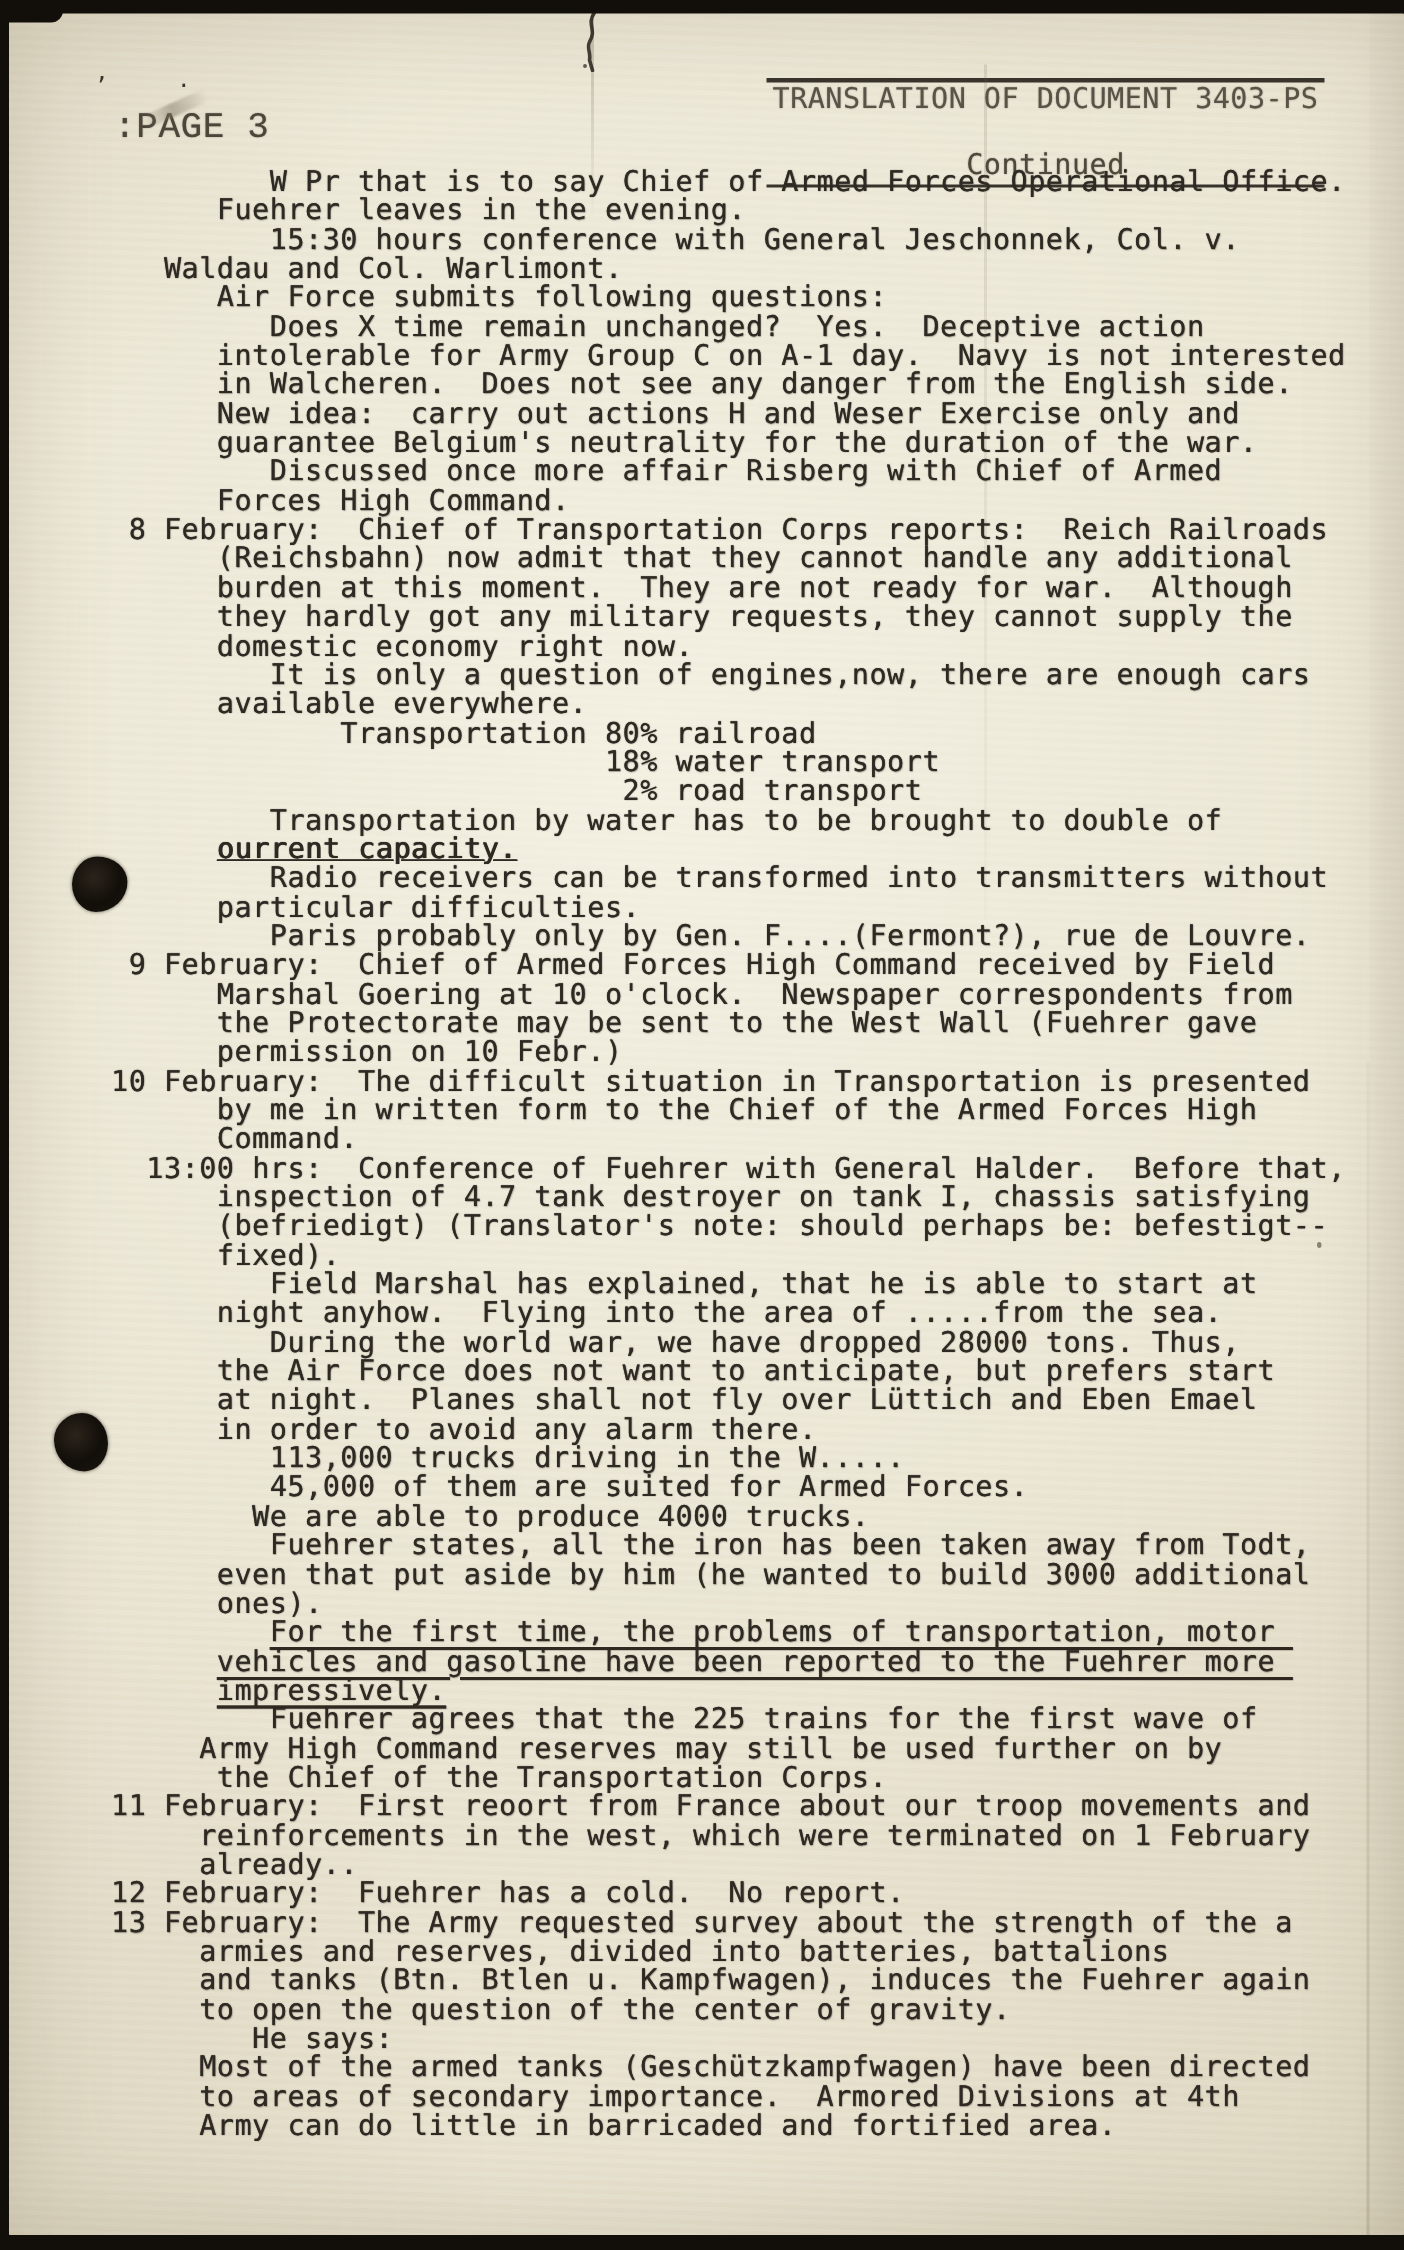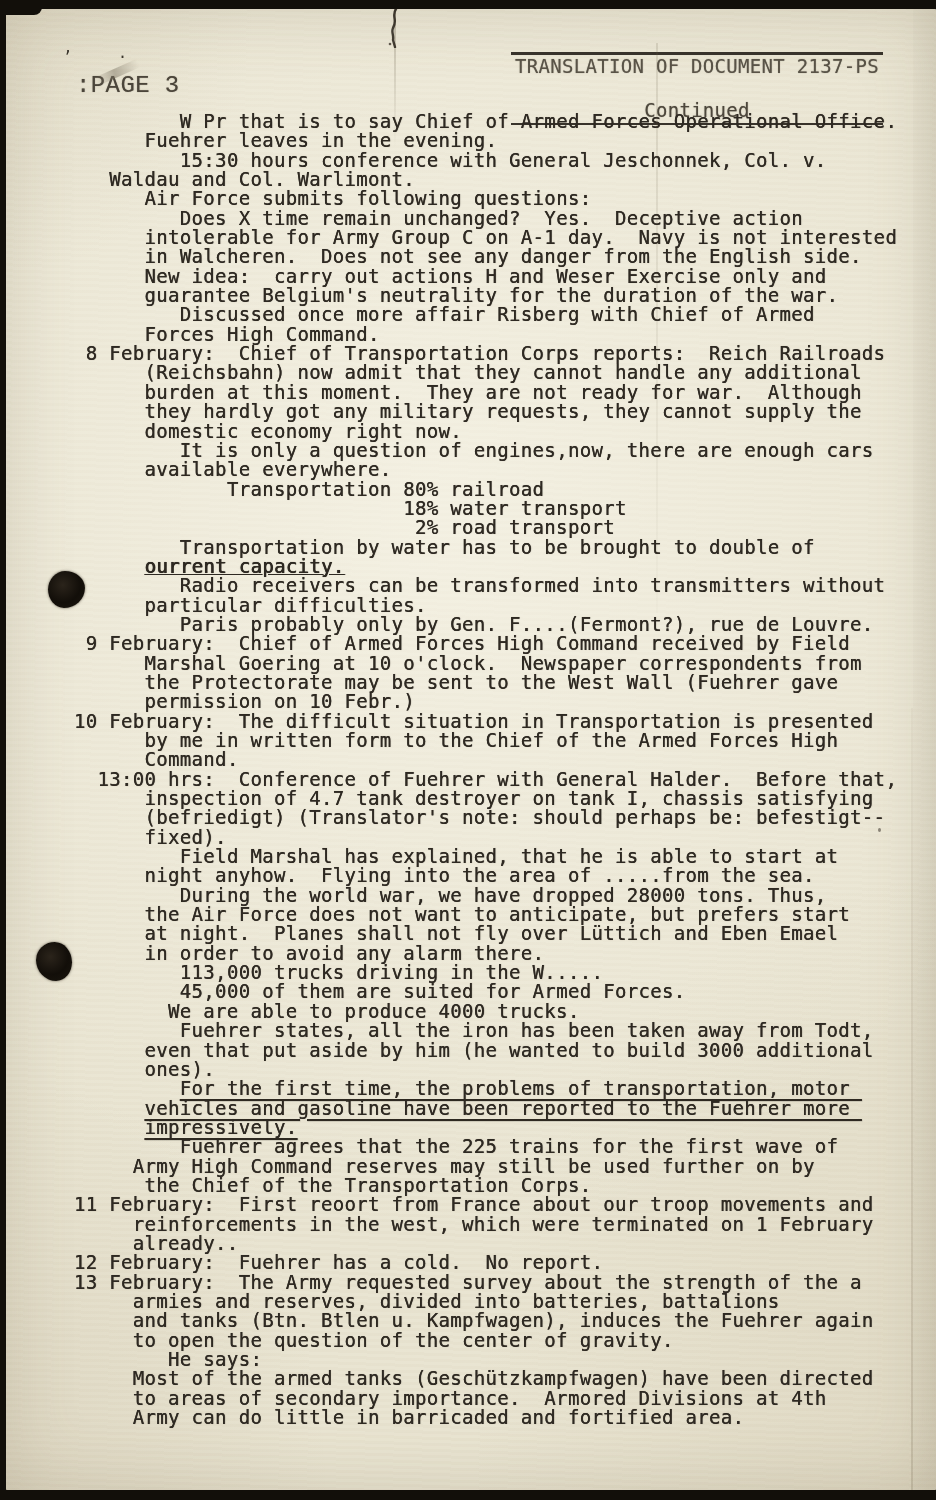--- a/index.html
+++ b/index.html
@@ -76,21 +76,21 @@
     </div>
 
     <span class="speck" style="left:57px;top:44px;">’</span>
     <span class="speck" style="left:112px;top:40px;">.</span>
     <div class="dot-mark"></div>
 
     <div class="page-label">:PAGE 3</div>
     <div class="label-smudge"></div>
 
     <div class="header-stamp">
-      <div class="t1">TRANSLATION OF DOCUMENT 2137-PS</div>
+      <div class="t1">TRANSLATION OF DOCUMENT 3403-PS</div>
       <div class="t2">Continued</div>
     </div>
 
     <div class="body-text"><div class="line"><span>         </span><span>W Pr that is to say Chief of Armed Forces Operational Office.</span></div><div class="line"><span>      </span><span>Fuehrer leaves in the evening.</span></div><div class="line"><span>         </span><span>15:30 hours conference with General Jeschonnek, Col. v.</span></div><div class="line"><span>   </span><span>Waldau and Col. Warlimont.</span></div><div class="line"><span>      </span><span>Air Force submits following questions:</span></div><div class="line"><span>         </span><span>Does X time remain unchanged?  Yes.  Deceptive action</span></div><div class="line"><span>      </span><span>intolerable for Army Group C on A-1 day.  Navy is not interested</span></div><div class="line"><span>      </span><span>in Walcheren.  Does not see any danger from the English side.</span></div><div class="line"><span>      </span><span>New idea:  carry out actions H and Weser Exercise only and</span></div><div class="line"><span>      </span><span>guarantee Belgium's neutrality for the duration of the war.</span></div><div class="line"><span>         </span><span>Discussed once more affair Risberg with Chief of Armed</span></div><div class="line"><span>      </span><span>Forces High Command.</span></div><div class="line"><span> </span><span>8 February:  Chief of Transportation Corps reports:  Reich Railroads</span></div><div class="line"><span>      </span><span>(Reichsbahn) now admit that they cannot handle any additional</span></div><div class="line"><span>      </span><span>burden at this moment.  They are not ready for war.  Although</span></div><div class="line"><span>      </span><span>they hardly got any military requests, they cannot supply the</span></div><div class="line"><span>      </span><span>domestic economy right now.</span></div><div class="line"><span>         </span><span>It is only a question of engines,now, there are enough cars</span></div><div class="line"><span>      </span><span>available everywhere.</span></div><div class="line"><span>             </span><span>Transportation 80% railroad</span></div><div class="line"><span>                            </span><span>18% water transport</span></div><div class="line"><span>                             </span><span>2% road transport</span></div><div class="line"><span>         </span><span>Transportation by water has to be brought to double of</span></div><div class="line"><span>      </span><span class="b">ourrent capacity.</span></div><div class="line"><span>         </span><span>Radio receivers can be transformed into transmitters without</span></div><div class="line"><span>      </span><span>particular difficulties.</span></div><div class="line"><span>         </span><span>Paris probably only by Gen. F....(Fermont?), rue de Louvre.</span></div><div class="line"><span> </span><span>9 February:  Chief of Armed Forces High Command received by Field</span></div><div class="line"><span>      </span><span>Marshal Goering at 10 o'clock.  Newspaper correspondents from</span></div><div class="line"><span>      </span><span>the Protectorate may be sent to the West Wall (Fuehrer gave</span></div><div class="line"><span>      </span><span>permission on 10 Febr.)</span></div><div class="line"><span></span><span>10 February:  The difficult situation in Transportation is presented</span></div><div class="line"><span>      </span><span>by me in written form to the Chief of the Armed Forces High</span></div><div class="line"><span>      </span><span>Command.</span></div><div class="line"><span>  </span><span>13:00 hrs:  Conference of Fuehrer with General Halder.  Before that,</span></div><div class="line"><span>      </span><span>inspection of 4.7 tank destroyer on tank I, chassis satisfying</span></div><div class="line"><span>      </span><span>(befriedigt) (Translator's note: should perhaps be: befestigt--</span></div><div class="line"><span>      </span><span>fixed).</span></div><div class="line"><span>         </span><span>Field Marshal has explained, that he is able to start at</span></div><div class="line"><span>      </span><span>night anyhow.  Flying into the area of .....from the sea.</span></div><div class="line"><span>         </span><span>During the world war, we have dropped 28000 tons. Thus,</span></div><div class="line"><span>      </span><span>the Air Force does not want to anticipate, but prefers start</span></div><div class="line"><span>      </span><span>at night.  Planes shall not fly over Lüttich and Eben Emael</span></div><div class="line"><span>      </span><span>in order to avoid any alarm there.</span></div><div class="line"><span>         </span><span>113,000 trucks driving in the W.....</span></div><div class="line"><span>         </span><span>45,000 of them are suited for Armed Forces.</span></div><div class="line"><span>        </span><span>We are able to produce 4000 trucks.</span></div><div class="line"><span>         </span><span>Fuehrer states, all the iron has been taken away from Todt,</span></div><div class="line"><span>      </span><span>even that put aside by him (he wanted to build 3000 additional</span></div><div class="line"><span>      </span><span>ones).</span></div><div class="line"><span>         </span><span class="u">For the first time, the problems of transportation, motor </span></div><div class="line"><span>      </span><span class="u">vehicles and gasoline have been reported to the Fuehrer more </span></div><div class="line"><span>      </span><span class="u">impressively.</span></div><div class="line"><span>         </span><span>Fuehrer agrees that the 225 trains for the first wave of</span></div><div class="line"><span>     </span><span>Army High Command reserves may still be used further on by</span></div><div class="line"><span>      </span><span>the Chief of the Transportation Corps.</span></div><div class="line"><span></span><span>11 February:  First reoort from France about our troop movements and</span></div><div class="line"><span>     </span><span>reinforcements in the west, which were terminated on 1 February</span></div><div class="line"><span>     </span><span>already..</span></div><div class="line"><span></span><span>12 February:  Fuehrer has a cold.  No report.</span></div><div class="line"><span></span><span>13 February:  The Army requested survey about the strength of the a</span></div><div class="line"><span>     </span><span>armies and reserves, divided into batteries, battalions</span></div><div class="line"><span>     </span><span>and tanks (Btn. Btlen u. Kampfwagen), induces the Fuehrer again</span></div><div class="line"><span>     </span><span>to open the question of the center of gravity.</span></div><div class="line"><span>        </span><span>He says:</span></div><div class="line"><span>     </span><span>Most of the armed tanks (Geschützkampfwagen) have been directed</span></div><div class="line"><span>     </span><span>to areas of secondary importance.  Armored Divisions at 4th</span></div><div class="line"><span>     </span><span>Army can do little in barricaded and fortified area.</span></div></div>
 
     <div class="hole hole-1"></div>
     <div class="hole hole-2"></div>
   </div>
 
   <div class="edge edge-top"></div>

